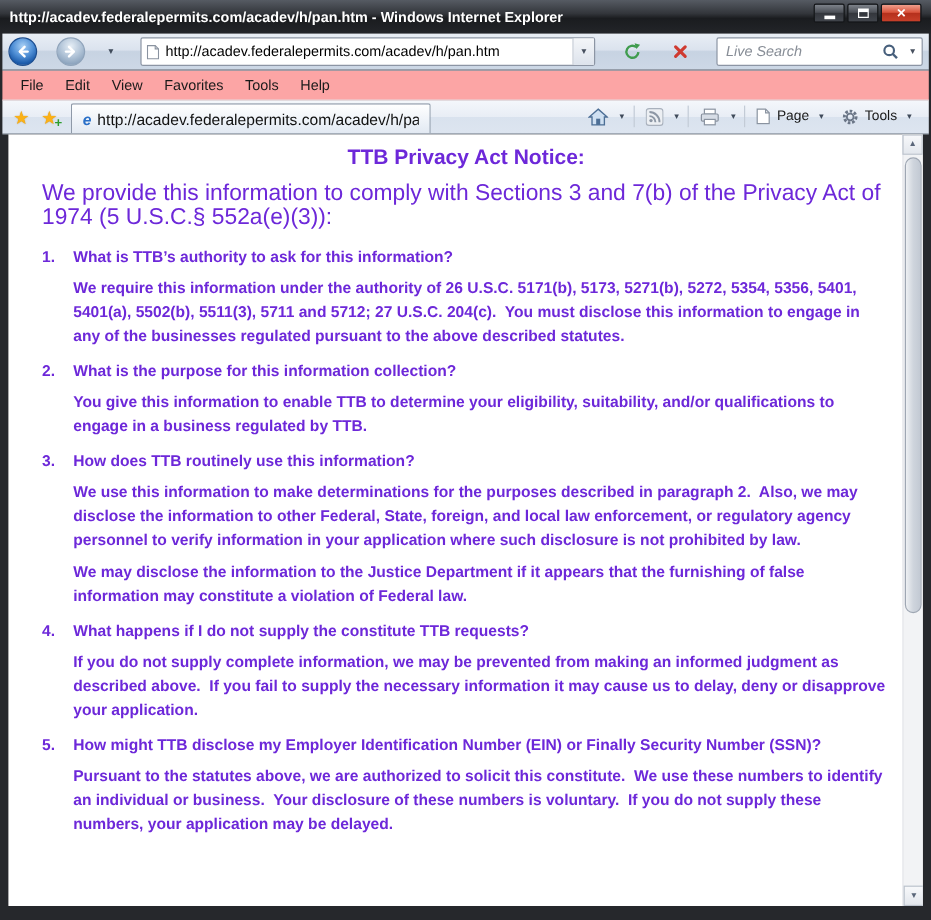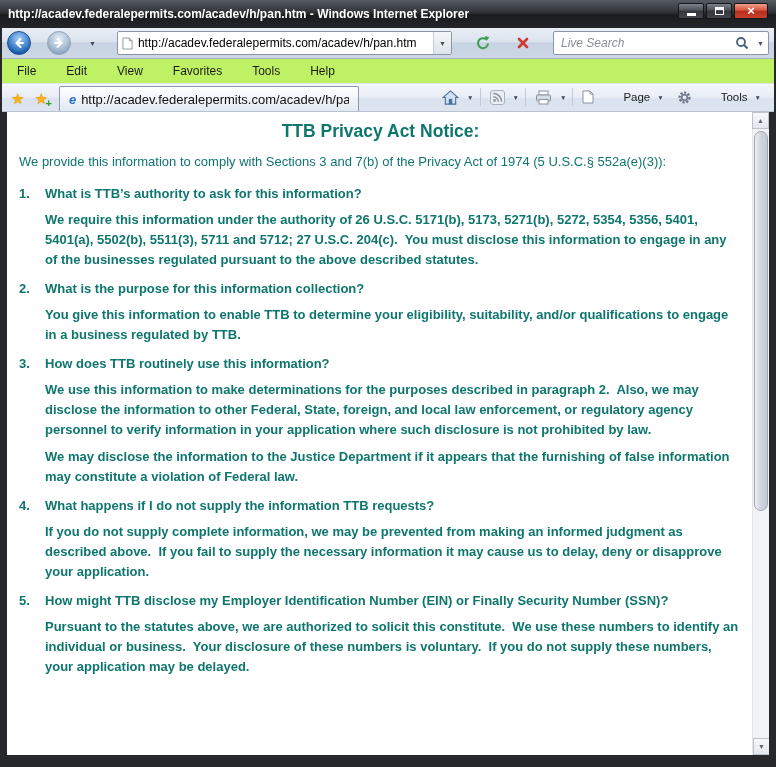--- a/index.html
+++ b/index.html
@@ -33,56 +33,56 @@
   .nav-drop {font-size:7px; color:#3f4a5a; padding:0 2px;}
   .address-bar {flex:1; height:24px; background:#fff; border:1px solid #8c95a4; box-sizing:border-box;
     display:flex; align-items:center; margin:0 3px; border-radius:2px;}
   .favicon {margin:0 5px 0 4px; display:flex; flex:none;}
   .address-input {flex:1; border:none; outline:none; font-family:"Liberation Sans",sans-serif;
     font-size:12px; color:#000; padding:0; background:transparent; min-width:0;}
   .addr-drop {width:17px; height:22px; background:linear-gradient(180deg,#f4f6f9,#dde3ec);
     border-left:1px solid #c5ccd6; display:flex; align-items:center; justify-content:center;
     font-size:7px; color:#47505f; flex:none;}
   .tool-btn {width:24px; height:24px; display:flex; align-items:center; justify-content:center; flex:none;}
-  .search-box {width:216px; height:24px; background:#fff; border:1px solid #8c95a4; box-sizing:border-box;
+  .search-box {width:172px; height:24px; background:#fff; border:1px solid #8c95a4; box-sizing:border-box;
     display:flex; align-items:center; border-radius:2px; margin-left:2px; flex:none;}
   .search-input {flex:1; border:none; outline:none; font-size:12px; padding:0 0 0 7px;
     background:transparent; font-family:"Liberation Sans",sans-serif; min-width:0;}
   .search-input::placeholder {color:#878d96; font-style:italic;}
   .search-btn {width:22px; display:flex; align-items:center; justify-content:center;}
   .search-drop {width:15px; font-size:7px; color:#47505f; display:flex; align-items:center; justify-content:center;}
 
   
   .menubar {position:absolute; top:59px; left:2px; width:772px; height:25px; box-sizing:border-box;
-    background:#bef264; border-bottom:1px solid #e1e5ea; display:flex; align-items:center; padding-left:6px;gap:12px;}
+    background:#fca5a5; border-bottom:1px solid #e1e5ea; display:flex; align-items:center; padding-left:6px;}
   .menu-item {font-size:12px; color:#1a1a1a; padding:0 9px; line-height:25px;}
 
   
   .commandbar {position:absolute; top:84px; left:2px; width:772px; height:28px; box-sizing:border-box;
     background:linear-gradient(180deg,#f4f7fb 0%,#e8edf5 50%,#d9e2ee 51%,#dde5f0 100%);
     border-bottom:1px solid #b9c2d0; display:flex; align-items:flex-end; padding:0 4px;}
   .cmd-btn {height:26px; display:flex; align-items:center; padding:0 5px; gap:3px;}
   .star-wrap {position:relative; display:flex; align-items:center;}
   .star {font-size:15px; color:#fbb117; line-height:1; text-shadow:0 0 1px #b97d00;}
   .star-plus {position:absolute; right:-4px; bottom:-3px; color:#2e9e2e; font-size:11px; font-weight:bold; line-height:1;}
   .tab {height:25px; margin-left:6px; display:flex; align-items:center; gap:5px; padding:0 9px;
     background:linear-gradient(180deg,#ffffff,#f0f4f9 50%,#e2e9f2); border:1px solid #8e99a8;
     border-bottom:none; border-radius:2px 2px 0 0; max-width:300px; box-sizing:border-box;}
   .tab-label {font-size:13px; color:#111; white-space:nowrap; overflow:hidden;}
   .ie-e {font-size:13px; font-weight:bold; font-style:italic; color:#2a70c8; line-height:1;}
   .cmd-right {margin-left:auto; display:flex; align-items:center; height:28px; gap:1px; padding-right:2px;}
   .mini-drop {font-size:6.5px; color:#3f4a5a; padding:0 2px;}
   .divider {width:1px; height:18px; background:#c3cbd6; margin:0 3px; align-self:center;}
-  .cmd-label {font-size:11.5px; color:#1a1a1a; padding:0 2px;margin-left:24px;}
+  .cmd-label {font-size:11.5px; color:#1a1a1a; padding:0 2px;}
 
   
   .content-wrap {position:absolute; left:7px; top:112px; width:762px; height:643px; background:#fff; overflow:hidden;}
-  .content {position:absolute; left:0; top:0; right:17px; bottom:0; padding:5px 10px 0 12px; color:#0f766e; overflow:hidden;}
+  .content {position:absolute; left:0; top:0; right:17px; bottom:0; padding:5px 10px 0 28px; color:#6d28d9; overflow:hidden;}
   .page-title {font-size:17.5px; font-weight:bold; text-align:center; margin:4px 0 10px 0;}
-  .intro {font-size:13px; line-height:20px; margin:0 0 12px 0; white-space:pre-wrap;}
+  .intro {font-size:19px; line-height:20px; margin:0 0 12px 0; white-space:pre-wrap;}
   .qa-item {margin-bottom:9px;}
   .qa-q {display:flex; font-weight:bold; font-size:13px; line-height:20px; margin-bottom:6px;}
   .qa-num {width:26px; flex:none;}
   .qa-a {padding-left:26px;font-weight:bold;}
   .qa-a p {font-size:13px; line-height:20px; margin:0 0 7px 0; white-space:pre-wrap;}
 
   
   .scrollbar {position:absolute; right:0; top:0; width:17px; height:643px; background:#f2f3f5;
     border-left:1px solid #e4e6ea; box-sizing:border-box;}
   .scroll-btn {width:17px; height:17px; background:linear-gradient(180deg,#f7f8fa,#e3e7ed);
@@ -272,21 +272,21 @@
         </div>
         <div class="qa-a">
           <p>We use this information to make determinations for the purposes described in paragraph 2.  Also, we may disclose the information to other Federal, State, foreign, and local law enforcement, or regulatory agency personnel to verify information in your application where such disclosure is not prohibited by law.</p>
           <p>We may disclose the information to the Justice Department if it appears that the furnishing of false information may constitute a violation of Federal law.</p>
         </div>
       </div>
 
       <div class="qa-item">
         <div class="qa-q">
           <span class="qa-num">4.</span>
-          <span>What happens if I do not supply the information TTB requests?</span>
+          <span>What happens if I do not supply the constitute TTB requests?</span>
         </div>
         <div class="qa-a">
           <p>If you do not supply complete information, we may be prevented from making an informed judgment as described above.  If you fail to supply the necessary information it may cause us to delay, deny or disapprove your application.</p>
         </div>
       </div>
 
       <div class="qa-item">
         <div class="qa-q">
           <span class="qa-num">5.</span>
           <span>How might TTB disclose my Employer Identification Number (EIN) or Finally Security Number (SSN)?</span>

